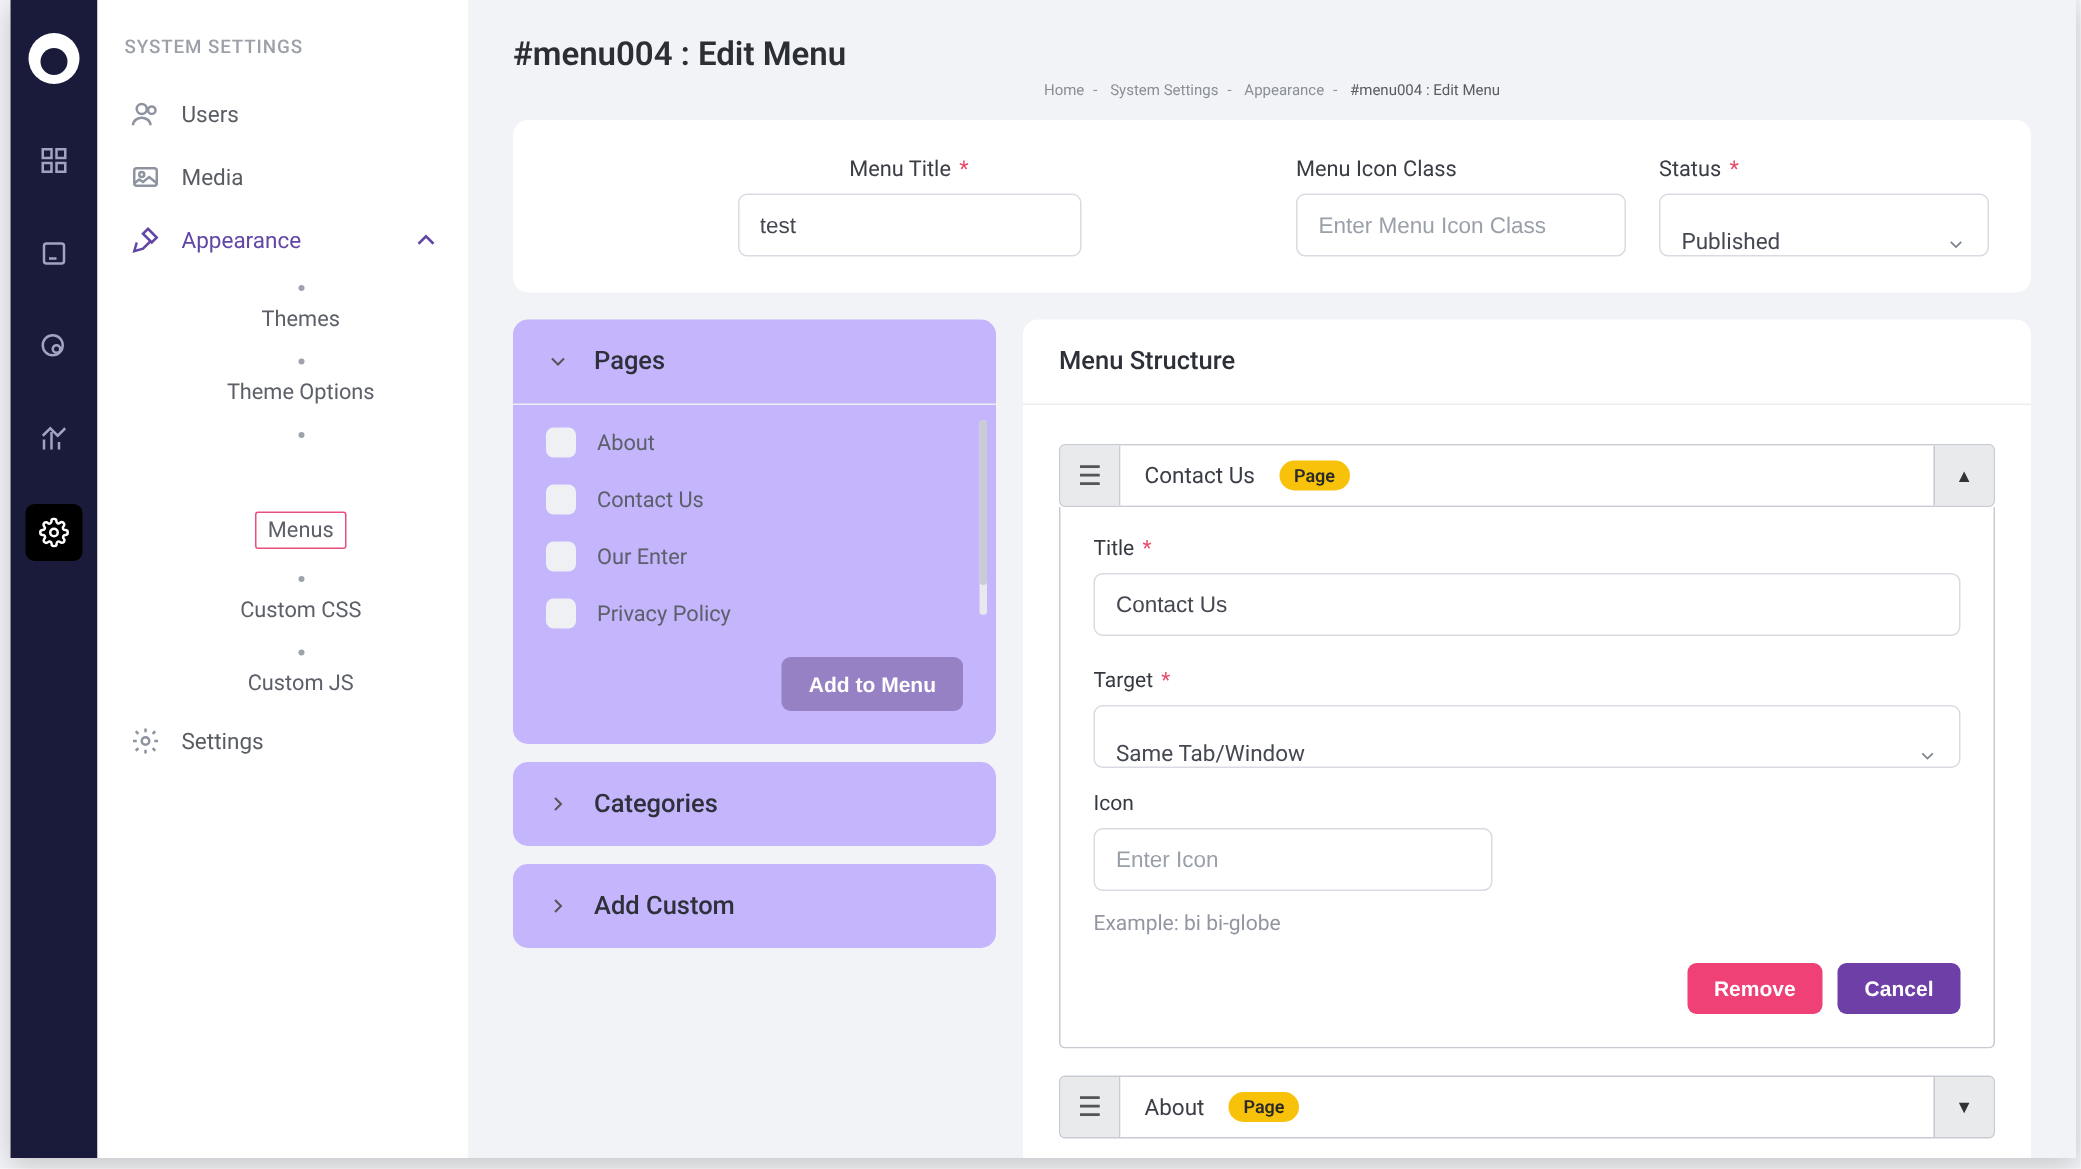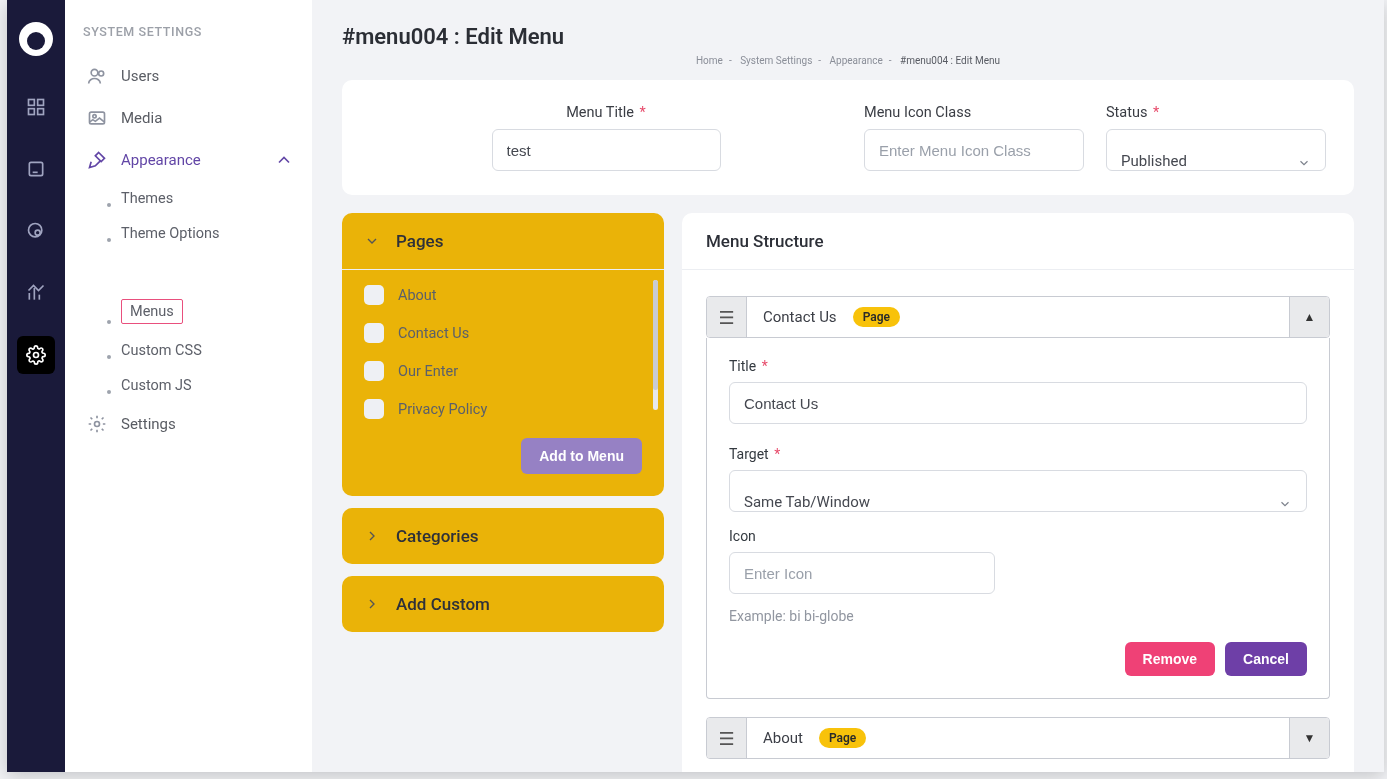--- a/index.html
+++ b/index.html
@@ -86,26 +86,27 @@
     cursor: pointer;
     font-size: 15px;
   }
   .side-item svg { width: 20px; height: 20px; color: #8e93a0; }
   .side-item.expanded { color: #6246a6; }
   .side-item.expanded svg { color: #6246a6; }
   .side-item .chev { margin-left: auto; }
   .sub-list { padding-left: 20px; }
   .sub-item {
     display: flex;
-    align-items: flex-end;
+    align-items: center;
     gap: 10px;
     padding: 9px 4px;
     color: #5d6069;
     font-size: 14.5px;
     cursor: pointer;
+    flex-direction: column;
   }
   .sub-item .bullet { width:4px;height:4px;background:#9ea3ad;border-radius:50%; }
   .sub-item.active .label-box {
     border: 1px solid #e94f7d;
     padding: 3px 8px;
     border-radius: 2px;
     margin-top: 39px;
   }
 
   
@@ -154,21 +155,21 @@
   }
   .input::placeholder { color:#9aa0aa; }
   .select { display:flex;align-items:flex-end;justify-content:space-between;cursor:pointer; }
   .select svg{width:14px;height:14px;color:#7d828c;}
 
   .two-col { display:flex; gap:18px; align-items:flex-start; }
   .col-left { width: 322px; }
   .col-right{ flex:1; }
 
   .accordion {
-    background:#eab308;
+    background:#c4b5fd;
     border-radius:10px;
     margin-bottom:12px;
   }
   .acc-head {
     display:flex;align-items:center;gap:16px;
     padding:18px 22px;
     font-size:17px;
     font-weight:500;
     color:#2e3139;
     cursor:pointer;

